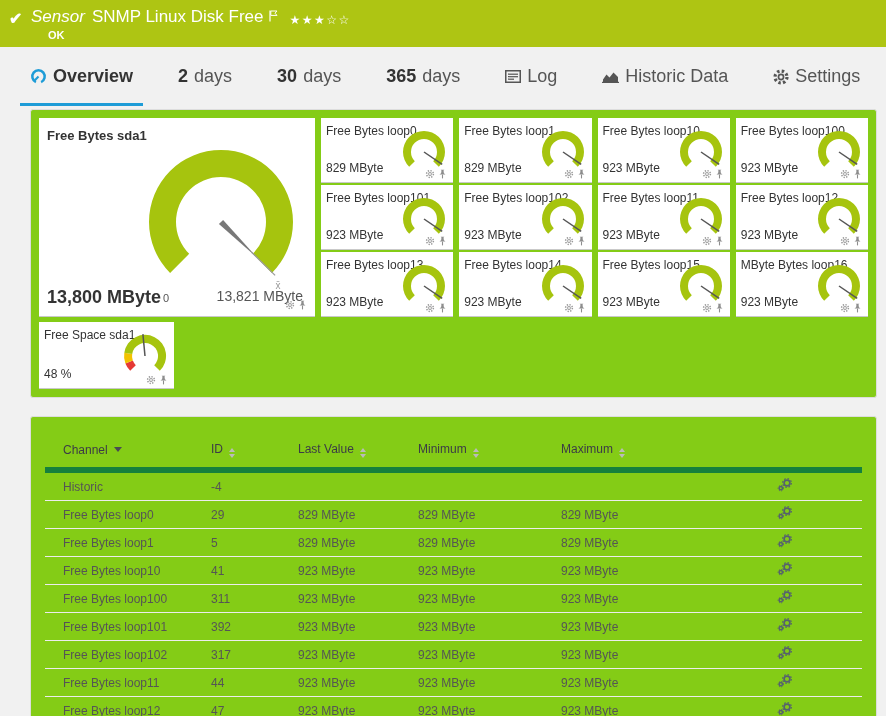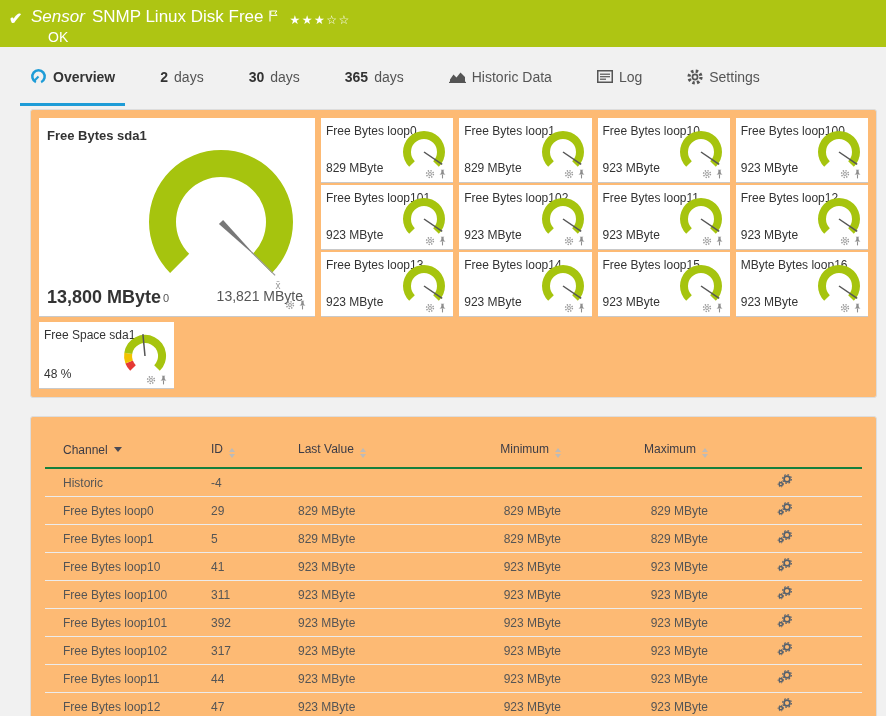--- a/index.html
+++ b/index.html
@@ -4,29 +4,29 @@
 <style>
   html,body{width:886px;height:716px;margin:0;overflow:hidden;background:#f1f1f1;
     font-family:"Liberation Sans",sans-serif;}
   
   .topbar{height:47px;background:#aec513;position:relative;color:#fff;}
   .check{position:absolute;left:9px;top:9px;font-size:16px;font-weight:bold;}
   .row1{position:absolute;left:31px;top:6px;font-size:17px;display:flex;align-items:flex-end;}
   .kind{font-style:italic;margin-right:7px;}
   .flag{margin-left:5px;margin-top:1px;}
   .stars{margin-left:12px;font-size:12px;letter-spacing:1.5px;margin-top:1px;}
-  .ok{position:absolute;left:48px;top:29px;font-size:14px;font-weight:normal;}
+  .ok{position:absolute;left:48px;top:29px;font-size:11px;font-weight:bold;}
   
   .tabs{height:59px;display:flex;align-items:stretch;padding-left:20px;background:#f1f1f1;}
   .tab{display:flex;align-items:center;gap:6px;padding:0 10px;margin-right:25px;
-    font-size:14px;color:#555;cursor:pointer;white-space:nowrap;}
+    font-size:18px;color:#555;cursor:pointer;white-space:nowrap;}
   .tab.active{border-bottom:3px solid #1e9cd7;color:#333;font-weight:bold;padding-top:3px;}
   .tab .num{font-weight:bold;color:#333;}
   
-  .card{background:#fdba74;border:1px solid #ddd;border-radius:3px;margin:0 9px 0 30px;}
+  .card{background:#84cc16;border:1px solid #ddd;border-radius:3px;margin:0 9px 0 30px;}
   #card1{margin-top:3px;padding:8px;display:flex;}
   #card2{margin-top:18px;padding:22px 14px 0;height:340px;}
   
   .leftcol{width:276px;}
   .tile{position:relative;border-bottom:1px solid #c9c9c9;background:#fff;}
   .tile.big{height:198px;margin-bottom:5px;}
   .bottomrow{display:flex;gap:5px;}
   .bottomrow .tile{width:135px;height:66px;}
   .grid{flex:1;margin-left:6px;display:grid;grid-template-columns:repeat(4,1fr);
     gap:2px 6px;align-content:start;}
@@ -37,24 +37,24 @@
   .big-value{position:absolute;left:8px;bottom:8px;font-size:18px;font-weight:bold;color:#333;}
   .minlab{position:absolute;left:124px;bottom:12px;font-size:11px;color:#555;}
   .maxlab{position:absolute;right:12px;bottom:12px;font-size:14px;color:#555;}
   .gauge-sm{position:absolute;right:5px;top:10px;}
   .big-gauge{position:absolute;left:100px;top:22px;}
   .tile-icons{position:absolute;right:6px;bottom:3px;display:flex;gap:3px;align-items:center;}
   .tile.big .tile-icons{bottom:6px;right:8px;}
   
   table{border-collapse:collapse;width:100%;table-layout:fixed;font-size:12px;color:#555;}
   th{text-align:left;color:#3c3c46;font-weight:normal;height:22px;
-     border-bottom:2px solid #15803d;padding:0 0 6px 0;}
+     border-bottom:6px solid #15803d;padding:0 0 6px 0;}
   td{height:27px;border-bottom:1px solid #ececec;padding:0;}
   .c1{padding-left:18px !important;}
-  .r{text-align:right;}
+  .r{text-align:left;}
   .icoCell{text-align:center;}
   .arrows{display:inline-flex;flex-direction:column;gap:2px;margin-left:6px;vertical-align:1px;}
   .arrows i{width:0;height:0;border-left:3.5px solid transparent;border-right:3.5px solid transparent;}
   .arrows .up{border-bottom:4px solid #bbb;}
   .arrows .down{border-top:4px solid #bbb;}
   .sortactive{display:inline-block;margin-left:6px;width:0;height:0;
     border-left:4px solid transparent;border-right:4px solid transparent;
     border-top:5px solid #4a4a55;vertical-align:2px;}
 </style>
 </head>
@@ -90,34 +90,34 @@
     </div>
     <div class="tab">
       <span class="num">30</span>
       <span>days</span>
     </div>
     <div class="tab">
       <span class="num">365</span>
       <span>days</span>
     </div>
     <div class="tab">
-      <svg width="17" height="13" viewBox="0 0 17 13">
-        <path d="M1,12 L1,9.5 4.5,4.5 7.5,7.5 11.5,2.5 16,7 16,12 Z" fill="#555"></path>
-        <line x1="0" y1="12.4" x2="17" y2="12.4" stroke="#555" stroke-width="1.2"></line>
-      </svg>
-      <span>Historic Data</span>
-    </div>
-    <div class="tab">
       <svg width="16" height="13" viewBox="0 0 16 13">
         <rect x="0.75" y="0.75" width="14.5" height="11.5" fill="none" stroke="#555" stroke-width="1.5"></rect>
         <line x1="3" y1="4.2" x2="13" y2="4.2" stroke="#555" stroke-width="1.2"></line>
         <line x1="3" y1="6.7" x2="13" y2="6.7" stroke="#555" stroke-width="1.2"></line>
         <line x1="3" y1="9.2" x2="9" y2="9.2" stroke="#555" stroke-width="1.2"></line>
       </svg>
       <span>Log</span>
+    </div>
+    <div class="tab">
+      <svg width="17" height="13" viewBox="0 0 17 13">
+        <path d="M1,12 L1,9.5 4.5,4.5 7.5,7.5 11.5,2.5 16,7 16,12 Z" fill="#555"></path>
+        <line x1="0" y1="12.4" x2="17" y2="12.4" stroke="#555" stroke-width="1.2"></line>
+      </svg>
+      <span>Historic Data</span>
     </div>
     <div class="tab">
       <svg width="16" height="16" viewBox="0 0 16 16">
         <circle cx="8" cy="8" r="6" fill="none" stroke="#555" stroke-width="3.2" stroke-dasharray="2.45 2.26"></circle>
         <circle cx="8" cy="8" r="3.4" fill="#555"></circle>
         <circle cx="8" cy="8" r="1.7" fill="#f1f1f1"></circle>
       </svg>
       <span>Settings</span>
     </div>
   </nav>

